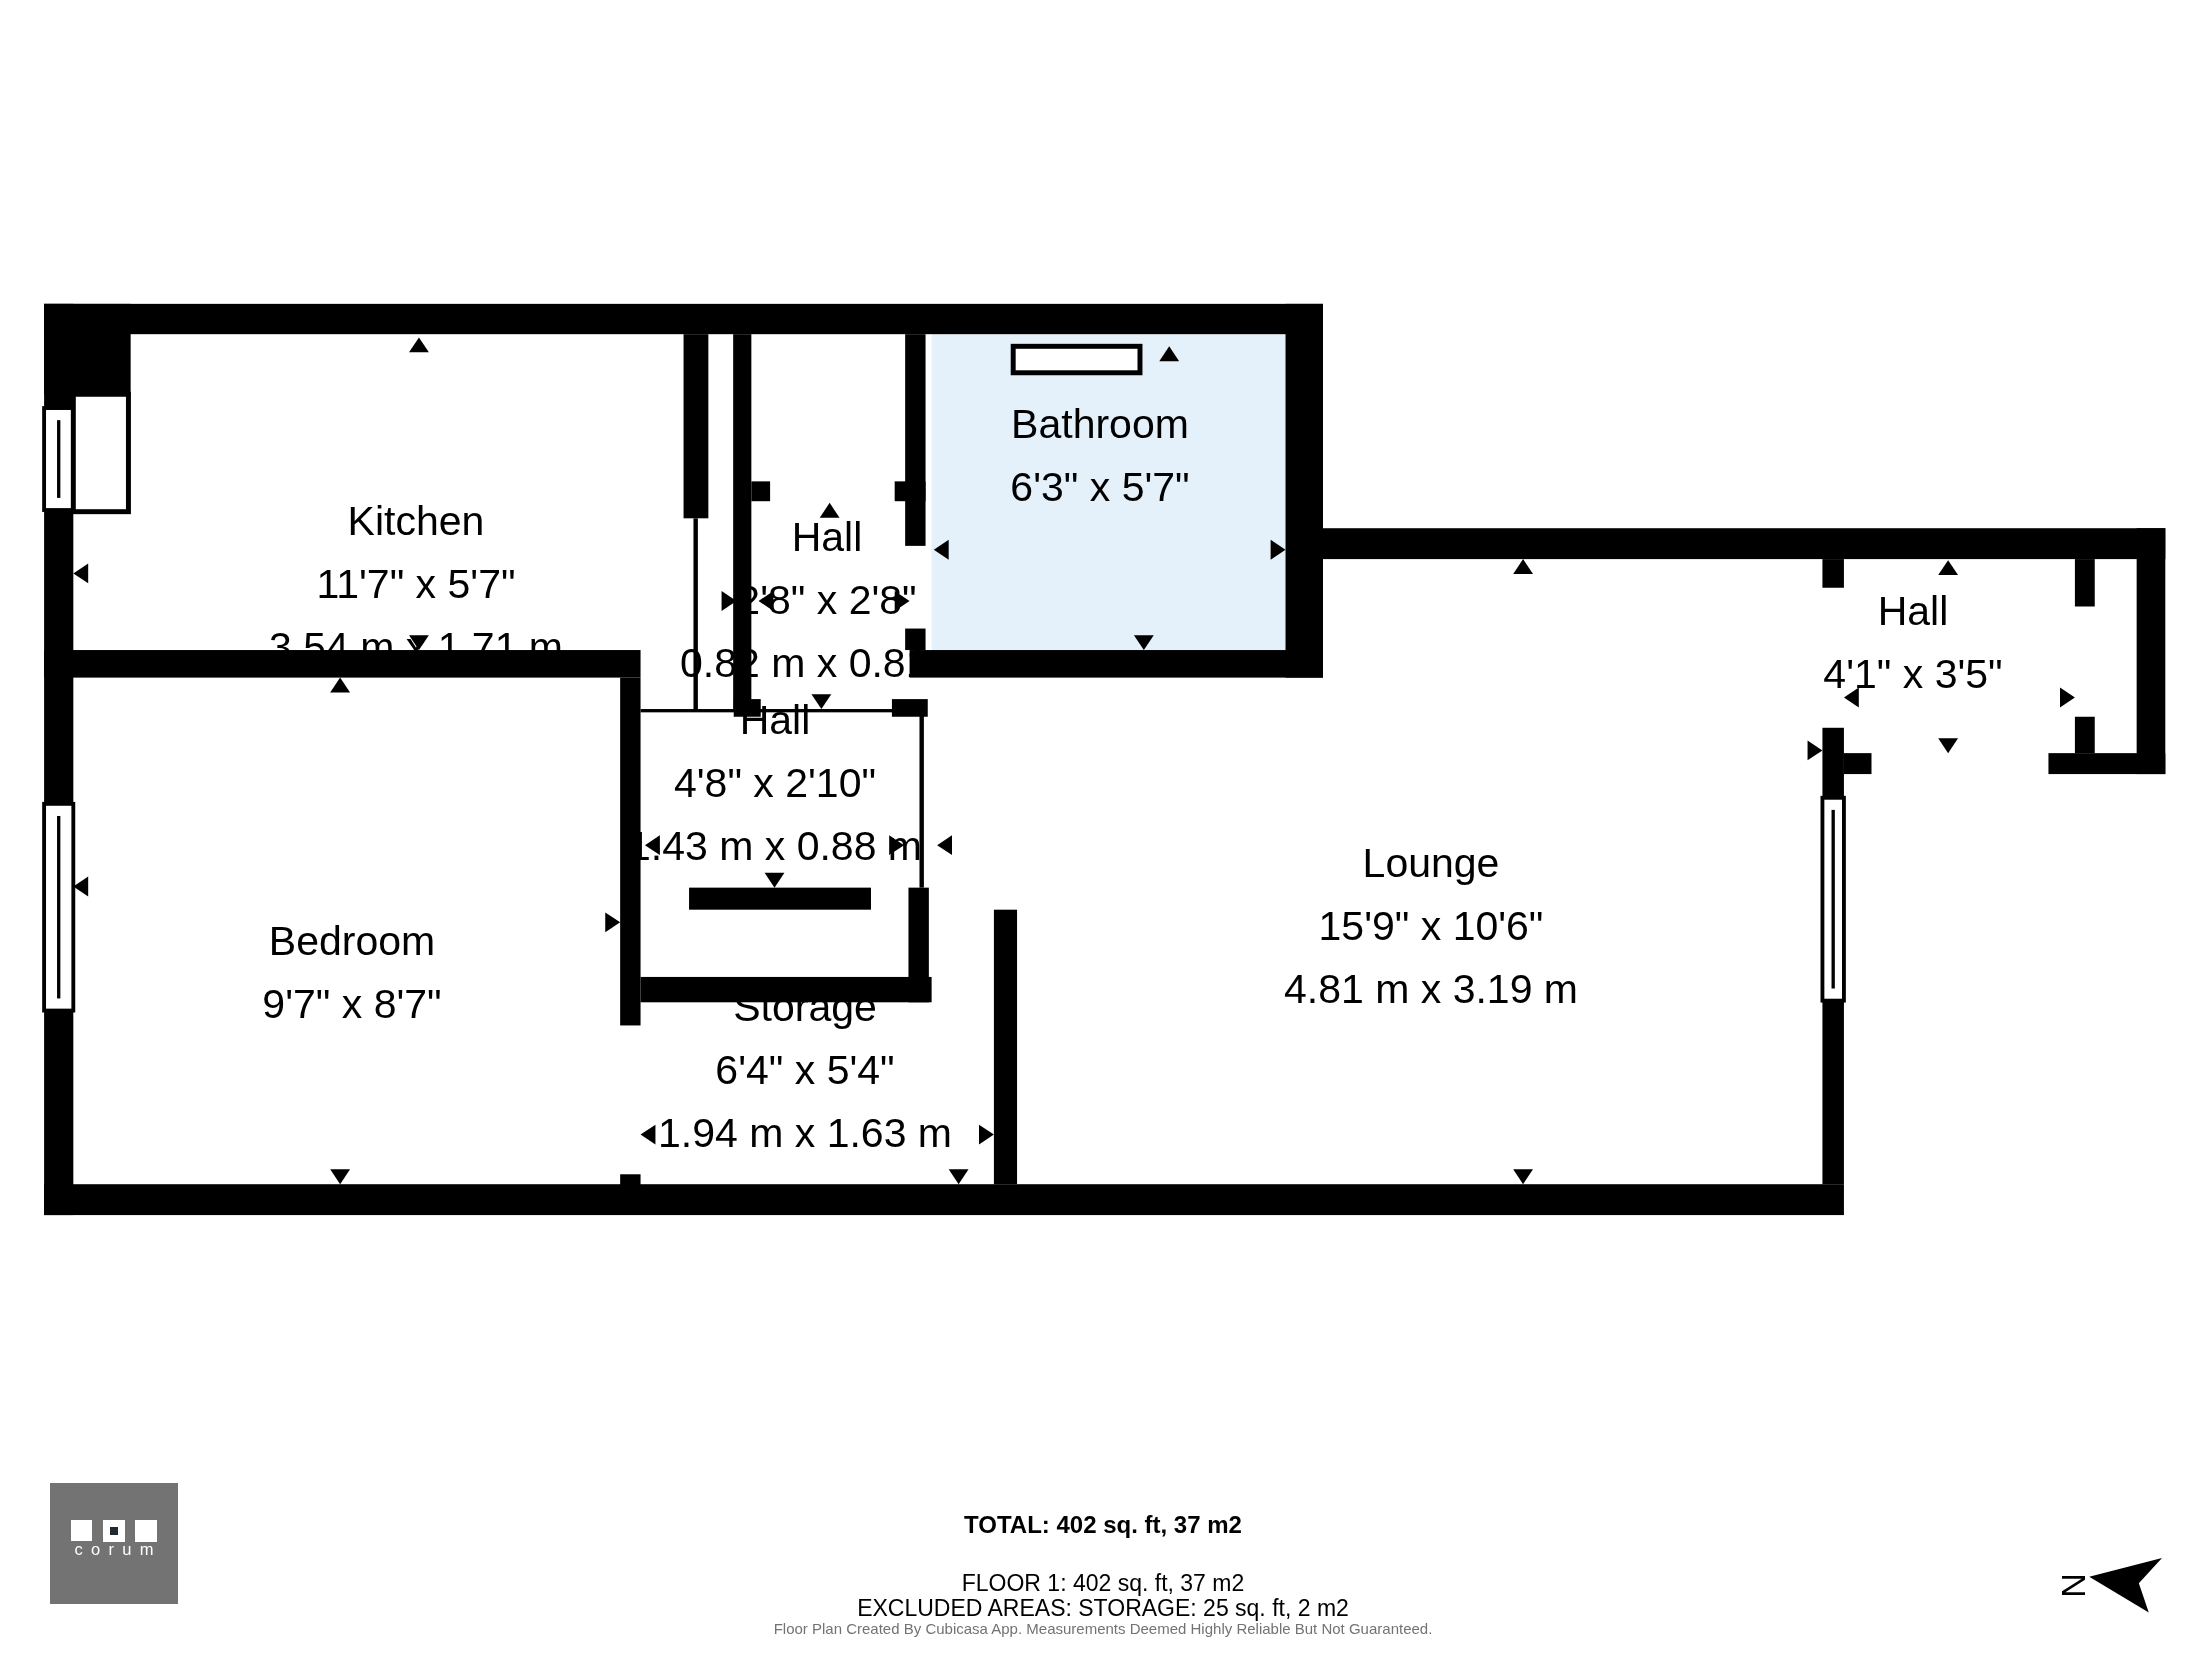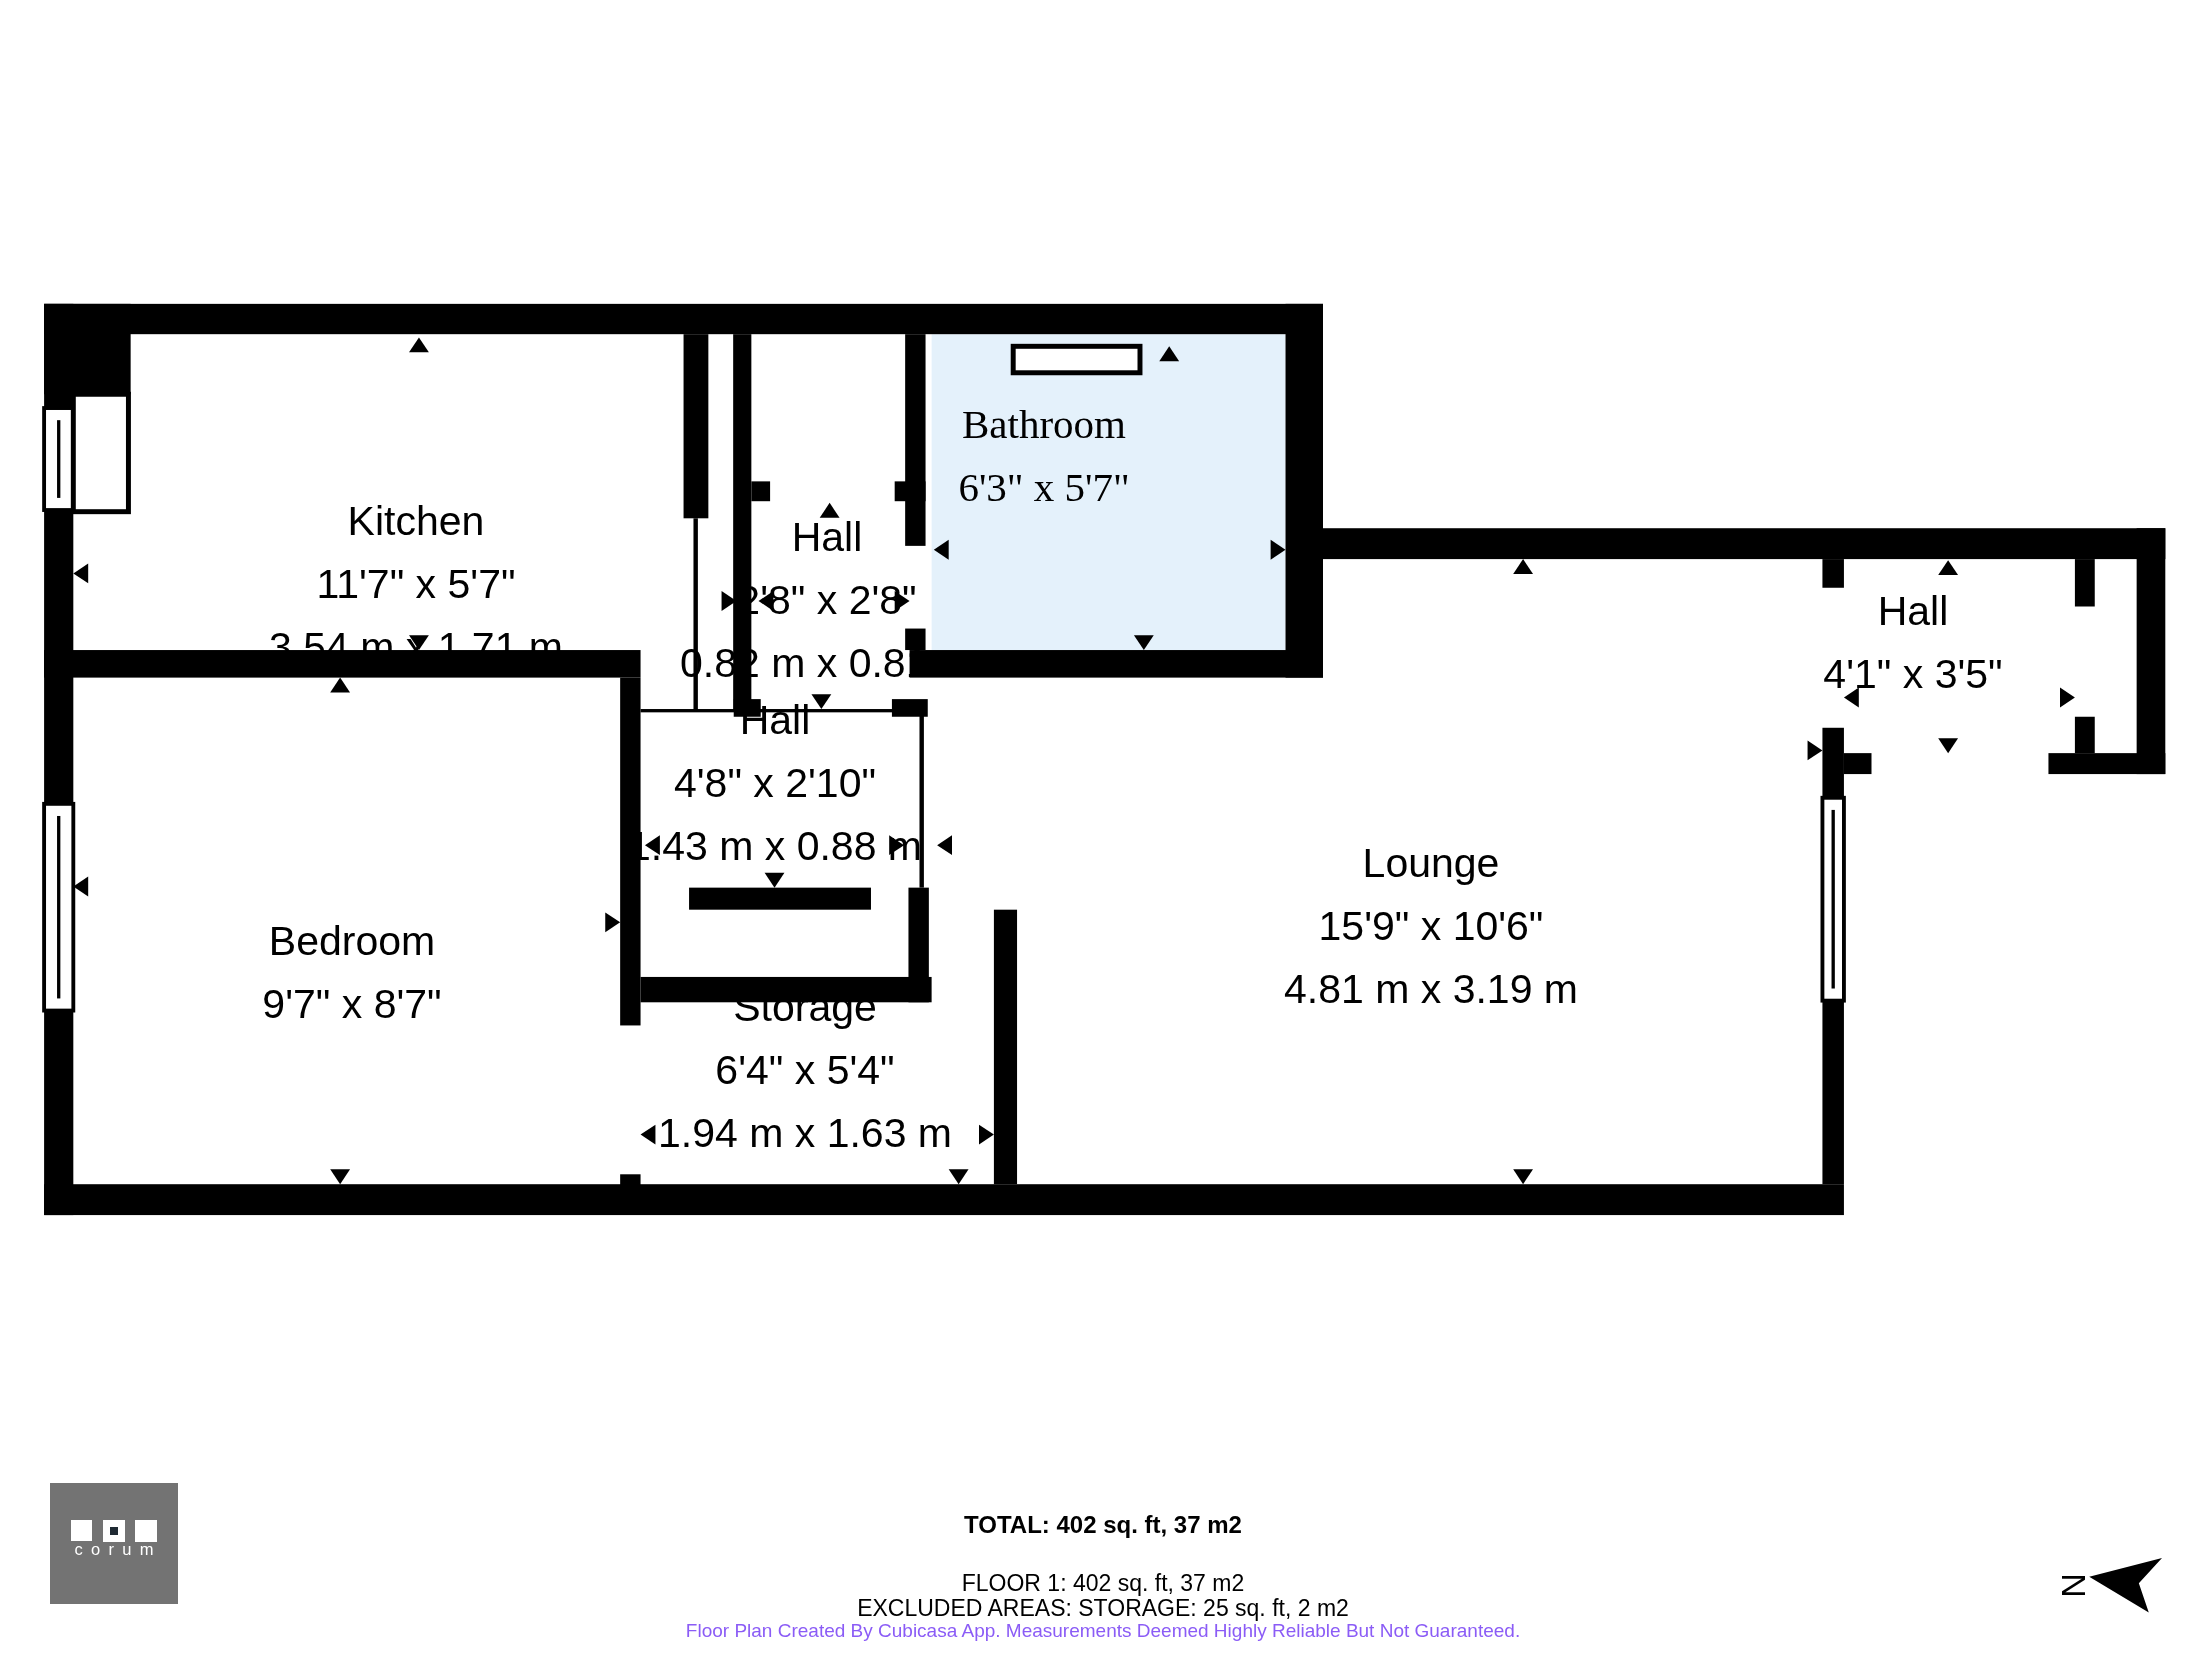--- a/index.html
+++ b/index.html
@@ -9,21 +9,21 @@
   svg#plan{position:absolute;left:0;top:0;}
   .room-label{position:absolute;transform:translateX(-50%);text-align:center;
       font-size:41px;line-height:63px;color:#000;white-space:nowrap;}
   .room-label div{height:63px;}
   .summary{position:absolute;left:1103px;top:1512px;transform:translateX(-50%);
       text-align:center;color:#000;white-space:nowrap;}
   .summary .total{font-size:24px;font-weight:bold;line-height:26.5px;}
   .summary .floor{font-size:23px;line-height:25px;margin-top:32px;}
   .summary .excluded{font-size:23px;line-height:25px;}
   .disclaimer{position:absolute;left:1103px;top:1620px;transform:translateX(-50%);
-      font-size:19px;color:#8b5cf6;white-space:nowrap;}
+      font-size:15px;color:#737373;white-space:nowrap;}
   .logo{position:absolute;left:50px;top:1483px;width:128px;height:121px;}
   .logo .sq{position:absolute;background:#ffffff;}
   .logo .sq-inner{position:absolute;left:7.2px;top:7.2px;width:7.7px;height:7.7px;}
   .logo .logo-text{position:absolute;left:0;top:57px;width:100%;text-align:center;
       color:#ffffff;font-size:16.5px;letter-spacing:8.3px;text-indent:8.3px;}
   .compass-n{position:absolute;left:2061px;top:1566px;font-size:34px;color:#000;
       transform:rotate(-90deg);}
 </style>
 </head>
 <body>
@@ -119,21 +119,21 @@
   <div class="room-label" style="left:416px;top:490px;">
     <div>Kitchen</div>
     <div>11'7" x 5'7"</div>
     <div>3.54 m x 1.71 m</div>
   </div>
   <div class="room-label" style="left:827px;top:506px;">
     <div>Hall</div>
     <div>2'8" x 2'8"</div>
     <div>0.82 m x 0.81 m</div>
   </div>
-  <div class="room-label" style="left:1044px;top:393px;font-family:Liberation Serif, serif;">
+  <div class="room-label" style="left:1100px;top:393px;">
     <div>Bathroom</div>
     <div>6'3" x 5'7"</div>
   </div>
   <div class="room-label" style="left:1913px;top:580px;">
     <div>Hall</div>
     <div>4'1" x 3'5"</div>
   </div>
   <div class="room-label" style="left:775px;top:689px;">
     <div>Hall</div>
     <div>4'8" x 2'10"</div>

